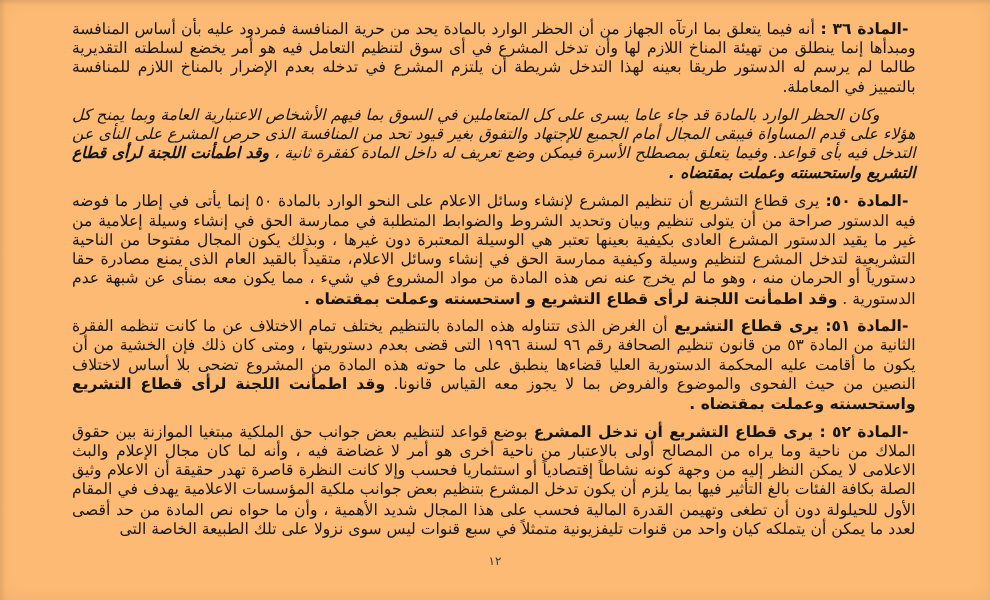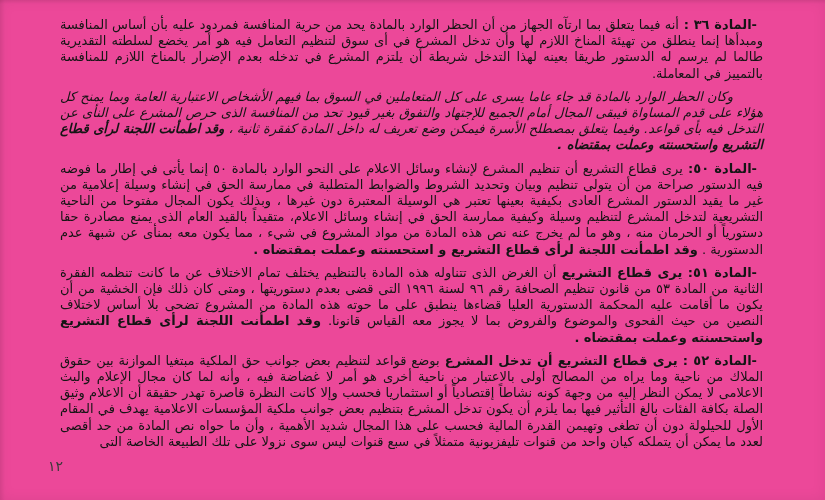--- a/index.html
+++ b/index.html
@@ -5,21 +5,21 @@
   html, body {
     margin: 0;
     padding: 0;
     background: #e9e9e9;
     font-family: "DejaVu Sans", sans-serif;
   }
   .page {
     position: relative;
     width: 825px;
     height: 500px;
-    background: #ec4899;
+    background: #fdba74;
     overflow: hidden;
     box-shadow: inset 0 0 14px rgba(0,0,0,0.07);
   }
   .scan-edge-top {
     position: absolute; top: 0; left: 0; right: 0; height: 4px;
     background: linear-gradient(to bottom, rgba(0,0,0,0.08), rgba(0,0,0,0));
   }
   .scan-edge-left {
     position: absolute; top: 0; left: 0; bottom: 0; width: 5px;
     background: linear-gradient(to right, rgba(0,0,0,0.07), rgba(0,0,0,0));
@@ -42,25 +42,24 @@
   }
   .para.indent-small { text-indent: 6px; }
   .para.indent-large { text-indent: 30px; font-style: italic; }
   .seg { font-weight: 400; }
   .seg.bold { font-weight: 700; }
   .page-number {
     position: absolute;
     bottom: 26px;
     left: 0;
     right: 0;
-    text-align: left;
-    font-size: 14px;
+    text-align: center;
+    font-size: 10px;
     color: #3a3a3a;
     letter-spacing: 1px;
-    margin-left: 48px;
   }
 </style>
 </head>
 <body>
 
 <div class="page">
   <div class="scan-edge-top"></div>
   <div class="scan-edge-left"></div>
 
   <div class="content" style="color: rgb(21, 21, 21);">

